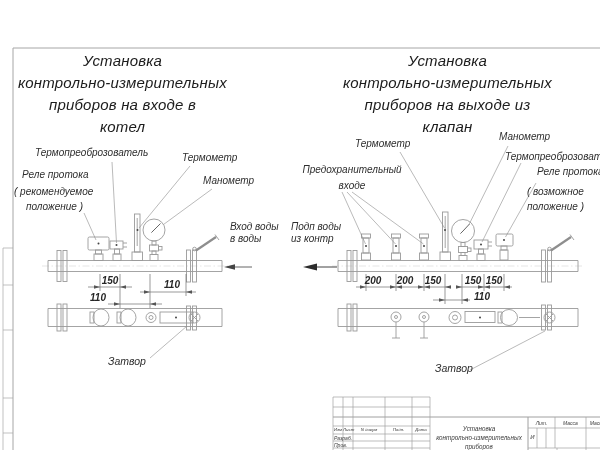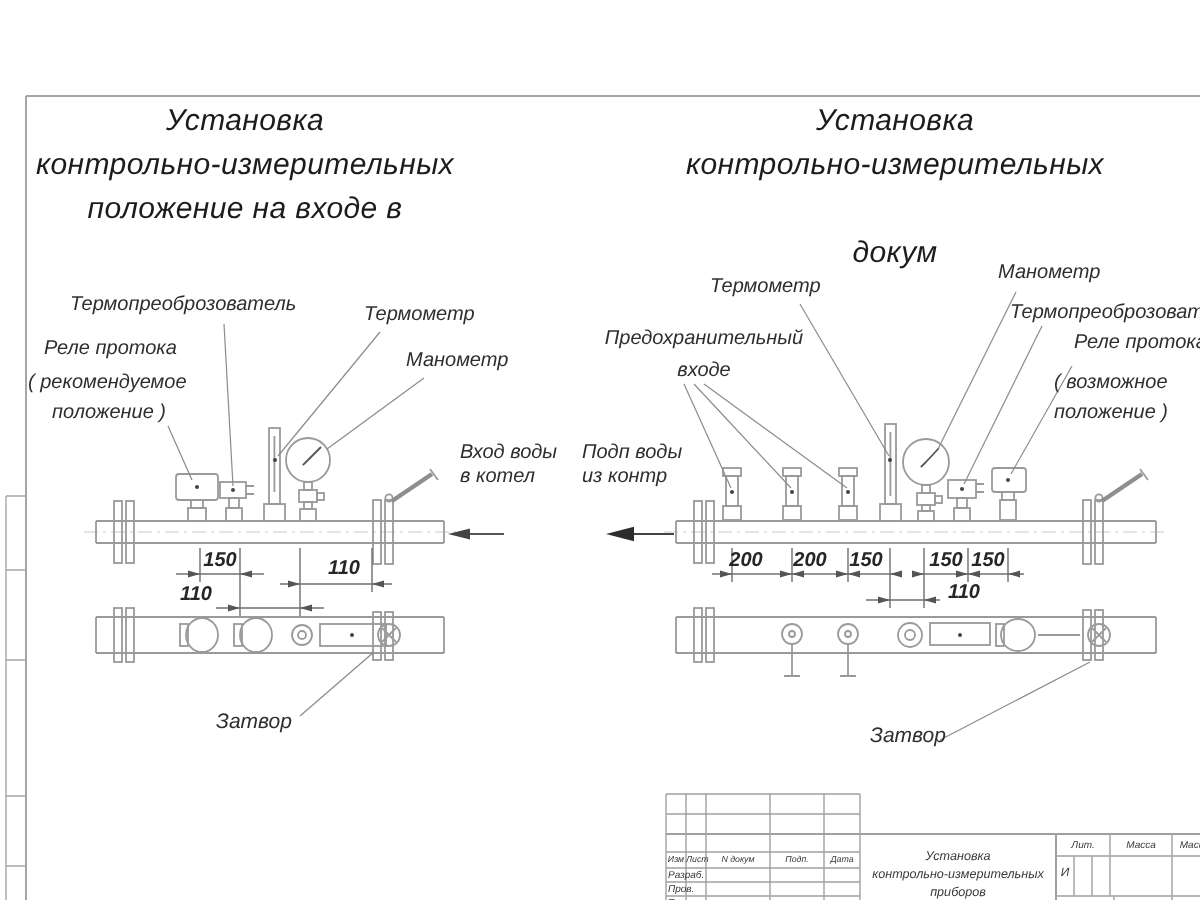--- a/index.html
+++ b/index.html
@@ -251,39 +251,41 @@
   <g stroke="#1a1a1a" stroke-width="1.9" fill="none">
     <path d="M532,426 q3.5,-3 7,0 q3.5,3 7,0"></path>
     <path d="M532,430 q3.5,-3 7,0 q3.5,3 7,0"></path>
     <path d="M532,434 q3.5,-3 7,0 q3.5,3 7,0"></path>
     <path d="M532,438 q3.5,-3 7,0 q3.5,3 7,0"></path>
   </g>
 </svg>
 
 <div class="ttl" style="left:10px;top:13px">Установка</div>
 <div class="ttl" style="left:10px;top:35px">контрольно-измерительных</div>
-<div class="ttl" style="left:10px;top:57px">положение на входе в</div>
+<div class="ttl" style="left:10px;top:57px">приборов на входе в</div>
+<div class="ttl" style="left:10px;top:79px">котел</div>
 
 <div class="lbl" style="left:35px;top:107px">Термопреоброзователь</div>
 <div class="lbl" style="left:182px;top:112px">Термометр</div>
 <div class="lbl" style="left:203px;top:135px">Манометр</div>
 <div class="lbl" style="left:22px;top:129px">Реле протока</div>
 <div class="lbl" style="left:14px;top:146px">( рекомендуемое</div>
 <div class="lbl" style="left:26px;top:161px">положение )</div>
 <div class="lbl" style="left:230px;top:181px">Вход воды</div>
-<div class="lbl" style="left:230px;top:193px">в котел</div>
+<div class="lbl" style="left:230px;top:193px">в воды</div>
 <div class="lbl" style="left:108px;top:315px;font-size:10.5px">Затвор</div>
 
 <div class="dim" style="left:96px;top:236px;width:28px">150</div>
 <div class="dim" style="left:86px;top:253px;width:24px">110</div>
 <div class="dim" style="left:160px;top:240px;width:24px">110</div>
 
 <div class="ttl" style="left:335px;top:13px">Установка</div>
 <div class="ttl" style="left:335px;top:35px">контрольно-измерительных</div>
-<div class="ttl" style="left:335px;top:79px">докум</div>
+<div class="ttl" style="left:335px;top:57px">приборов на выходе из</div>
+<div class="ttl" style="left:335px;top:79px">клапан</div>
 
 <div class="lbl" style="left:355px;top:98px">Термометр</div>
 <div class="lbl" style="left:499px;top:91px">Манометр</div>
 <div class="lbl" style="left:505px;top:111px">Термопреоброзователь</div>
 <div class="lbl" style="left:300px;top:124px;width:104px;text-align:center">Предохранительный</div>
 <div class="lbl" style="left:300px;top:140px;width:104px;text-align:center">входе</div>
 <div class="lbl" style="left:537px;top:126px">Реле протока</div>
 <div class="lbl" style="left:527px;top:146px">( возможное</div>
 <div class="lbl" style="left:527px;top:161px">положение )</div>
 <div class="lbl" style="left:291px;top:181px">Подп воды</div>

